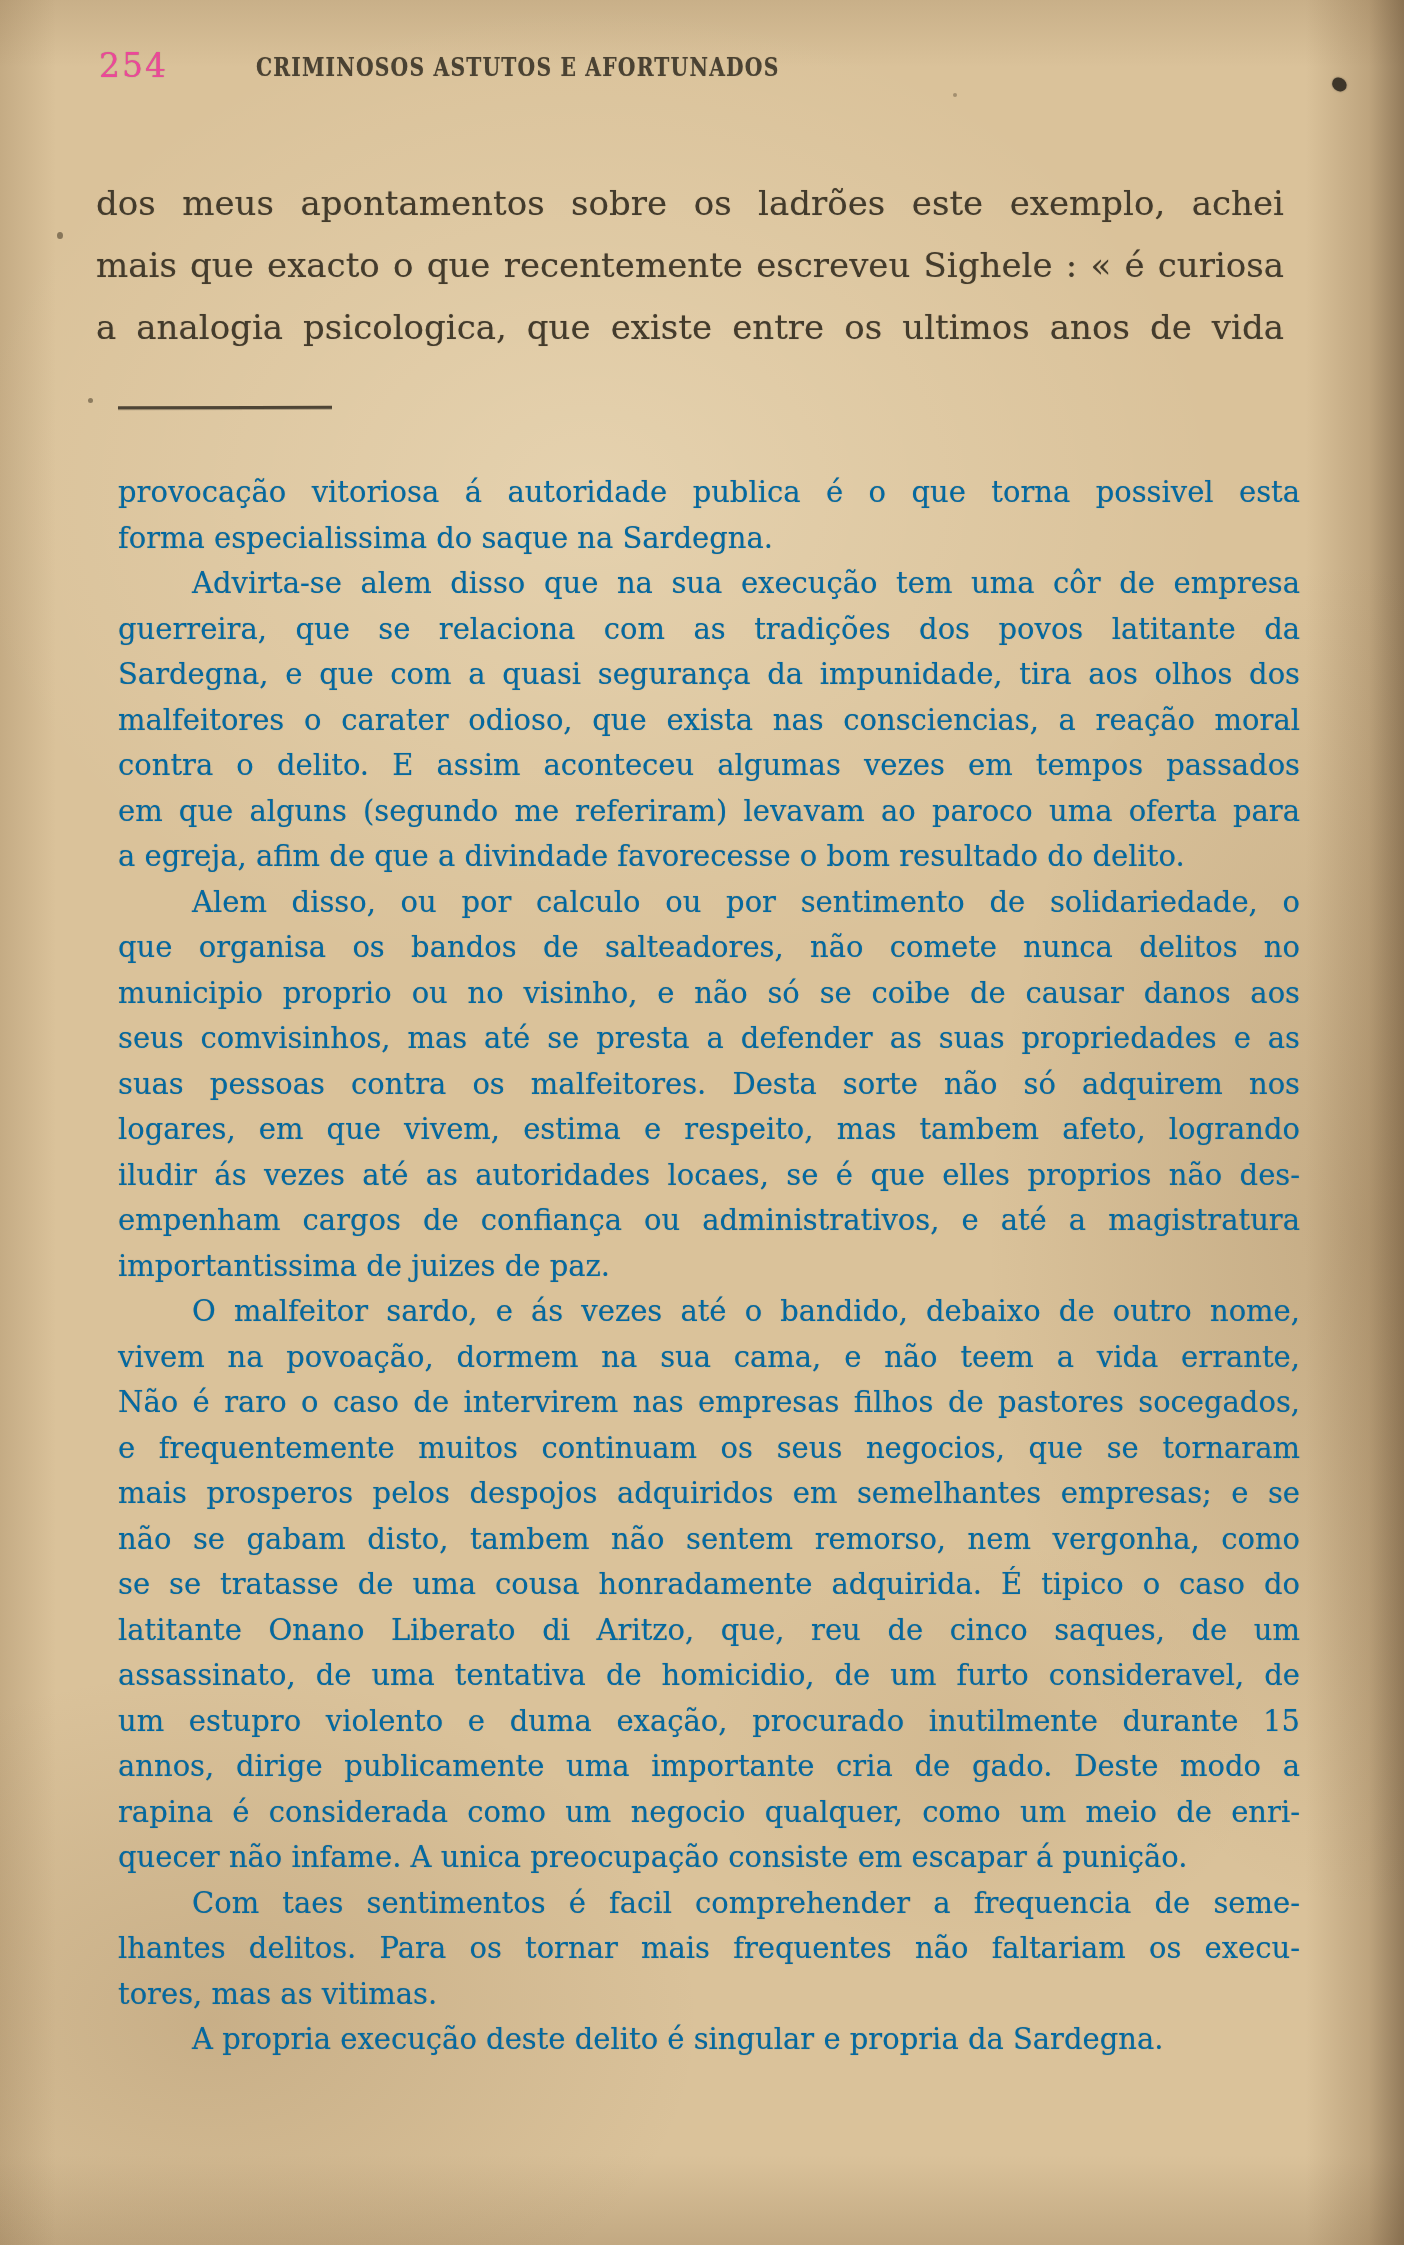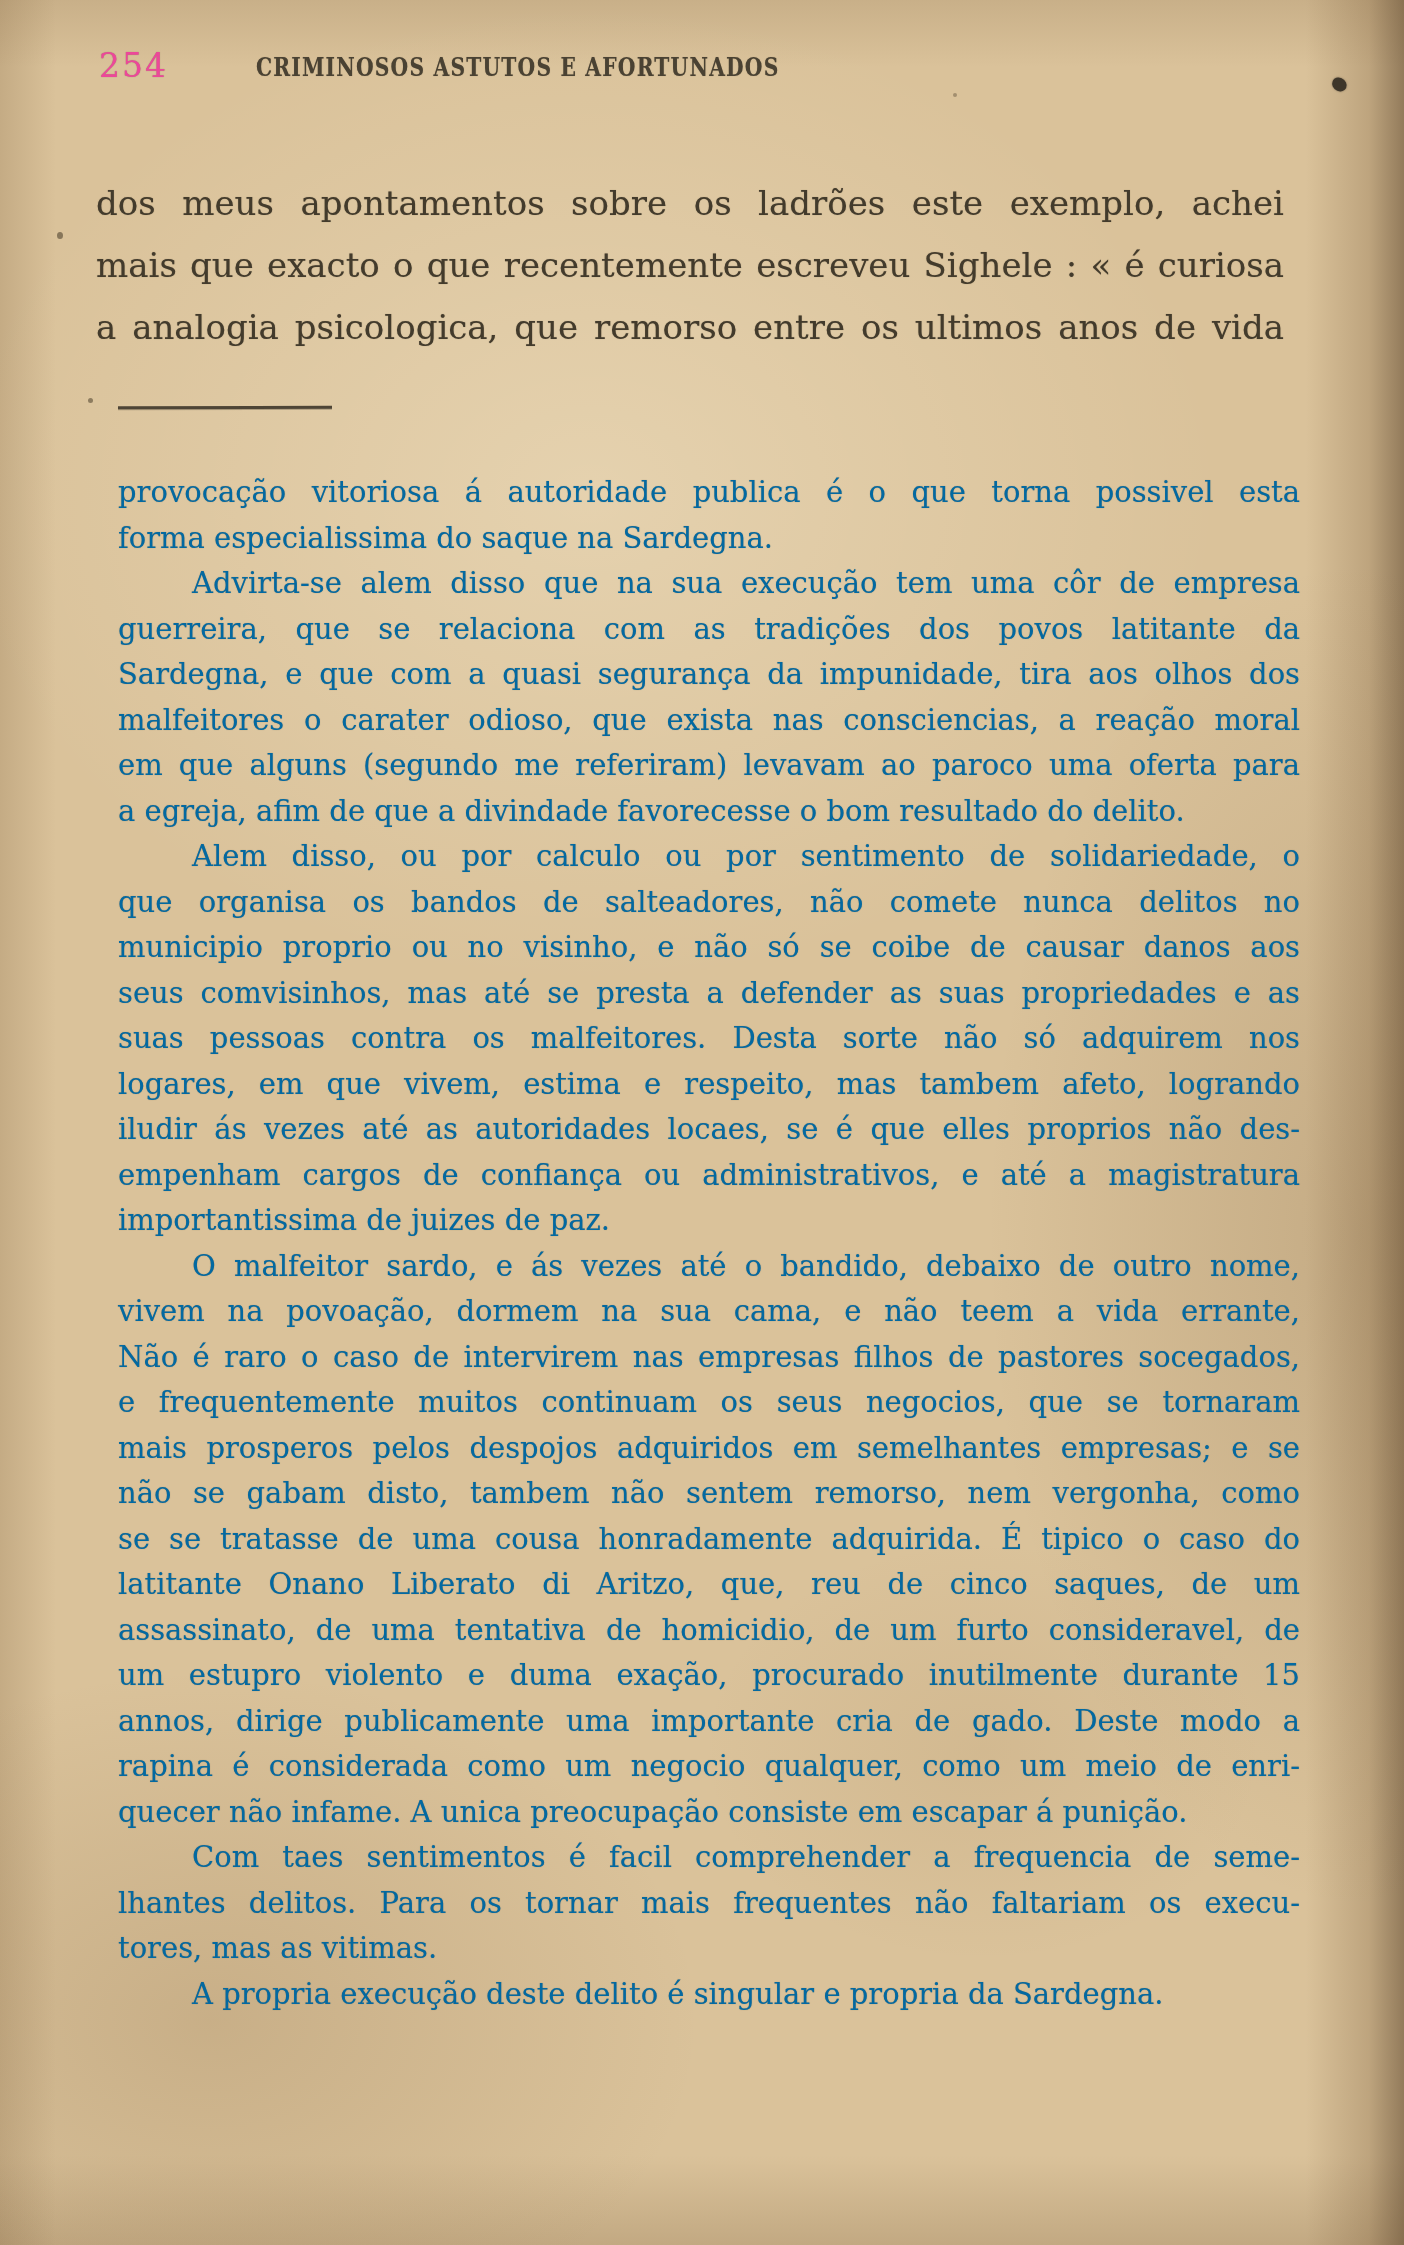--- a/index.html
+++ b/index.html
@@ -103,32 +103,33 @@
 <div class="runhead">CRIMINOSOS ASTUTOS E AFORTUNADOS</div>
 
 <div class="ink-blot"></div>
 <div class="speck s1"></div>
 <div class="speck s2"></div>
 <div class="speck s3"></div>
 
 <div class="main-block">
     <div class="tline">dos meus apontamentos sobre os ladrões este exemplo, achei</div>
     <div class="tline">mais que exacto o que recentemente escreveu Sighele : « é curiosa</div>
-    <div class="tline">a analogia psicologica, que remorso entre os ultimos anos de vida</div>
+    <div class="tline">a analogia psicologica, que existe entre os ultimos anos de vida</div>
   </div>
 
 <div class="rule"></div>
 
 <div class="foot-block">
     <div class="tline">provocação vitoriosa á autoridade publica é o que torna possivel esta</div>
     <div class="tline end">forma especialissima do saque na Sardegna.</div>
     <div class="tline ind">Advirta-se alem disso que na sua execução tem uma côr de empresa</div>
     <div class="tline">guerreira, que se relaciona com as tradições dos povos latitante da</div>
     <div class="tline">Sardegna, e que com a quasi segurança da impunidade, tira aos olhos dos</div>
     <div class="tline">malfeitores o carater odioso, que exista nas consciencias, a reação moral</div>
+    <div class="tline">contra o delito. E assim aconteceu algumas vezes em tempos passados</div>
     <div class="tline">em que alguns (segundo me referiram) levavam ao paroco uma oferta para</div>
     <div class="tline end">a egreja, afim de que a divindade favorecesse o bom resultado do delito.</div>
     <div class="tline ind">Alem disso, ou por calculo ou por sentimento de solidariedade, o</div>
     <div class="tline">que organisa os bandos de salteadores, não comete nunca delitos no</div>
     <div class="tline">municipio proprio ou no visinho, e não só se coibe de causar danos aos</div>
     <div class="tline">seus comvisinhos, mas até se presta a defender as suas propriedades e as</div>
     <div class="tline">suas pessoas contra os malfeitores. Desta sorte não só adquirem nos</div>
     <div class="tline">logares, em que vivem, estima e respeito, mas tambem afeto, logrando</div>
     <div class="tline">iludir ás vezes até as autoridades locaes, se é que elles proprios não des-</div>
     <div class="tline">empenham cargos de confiança ou administrativos, e até a magistratura</div>

